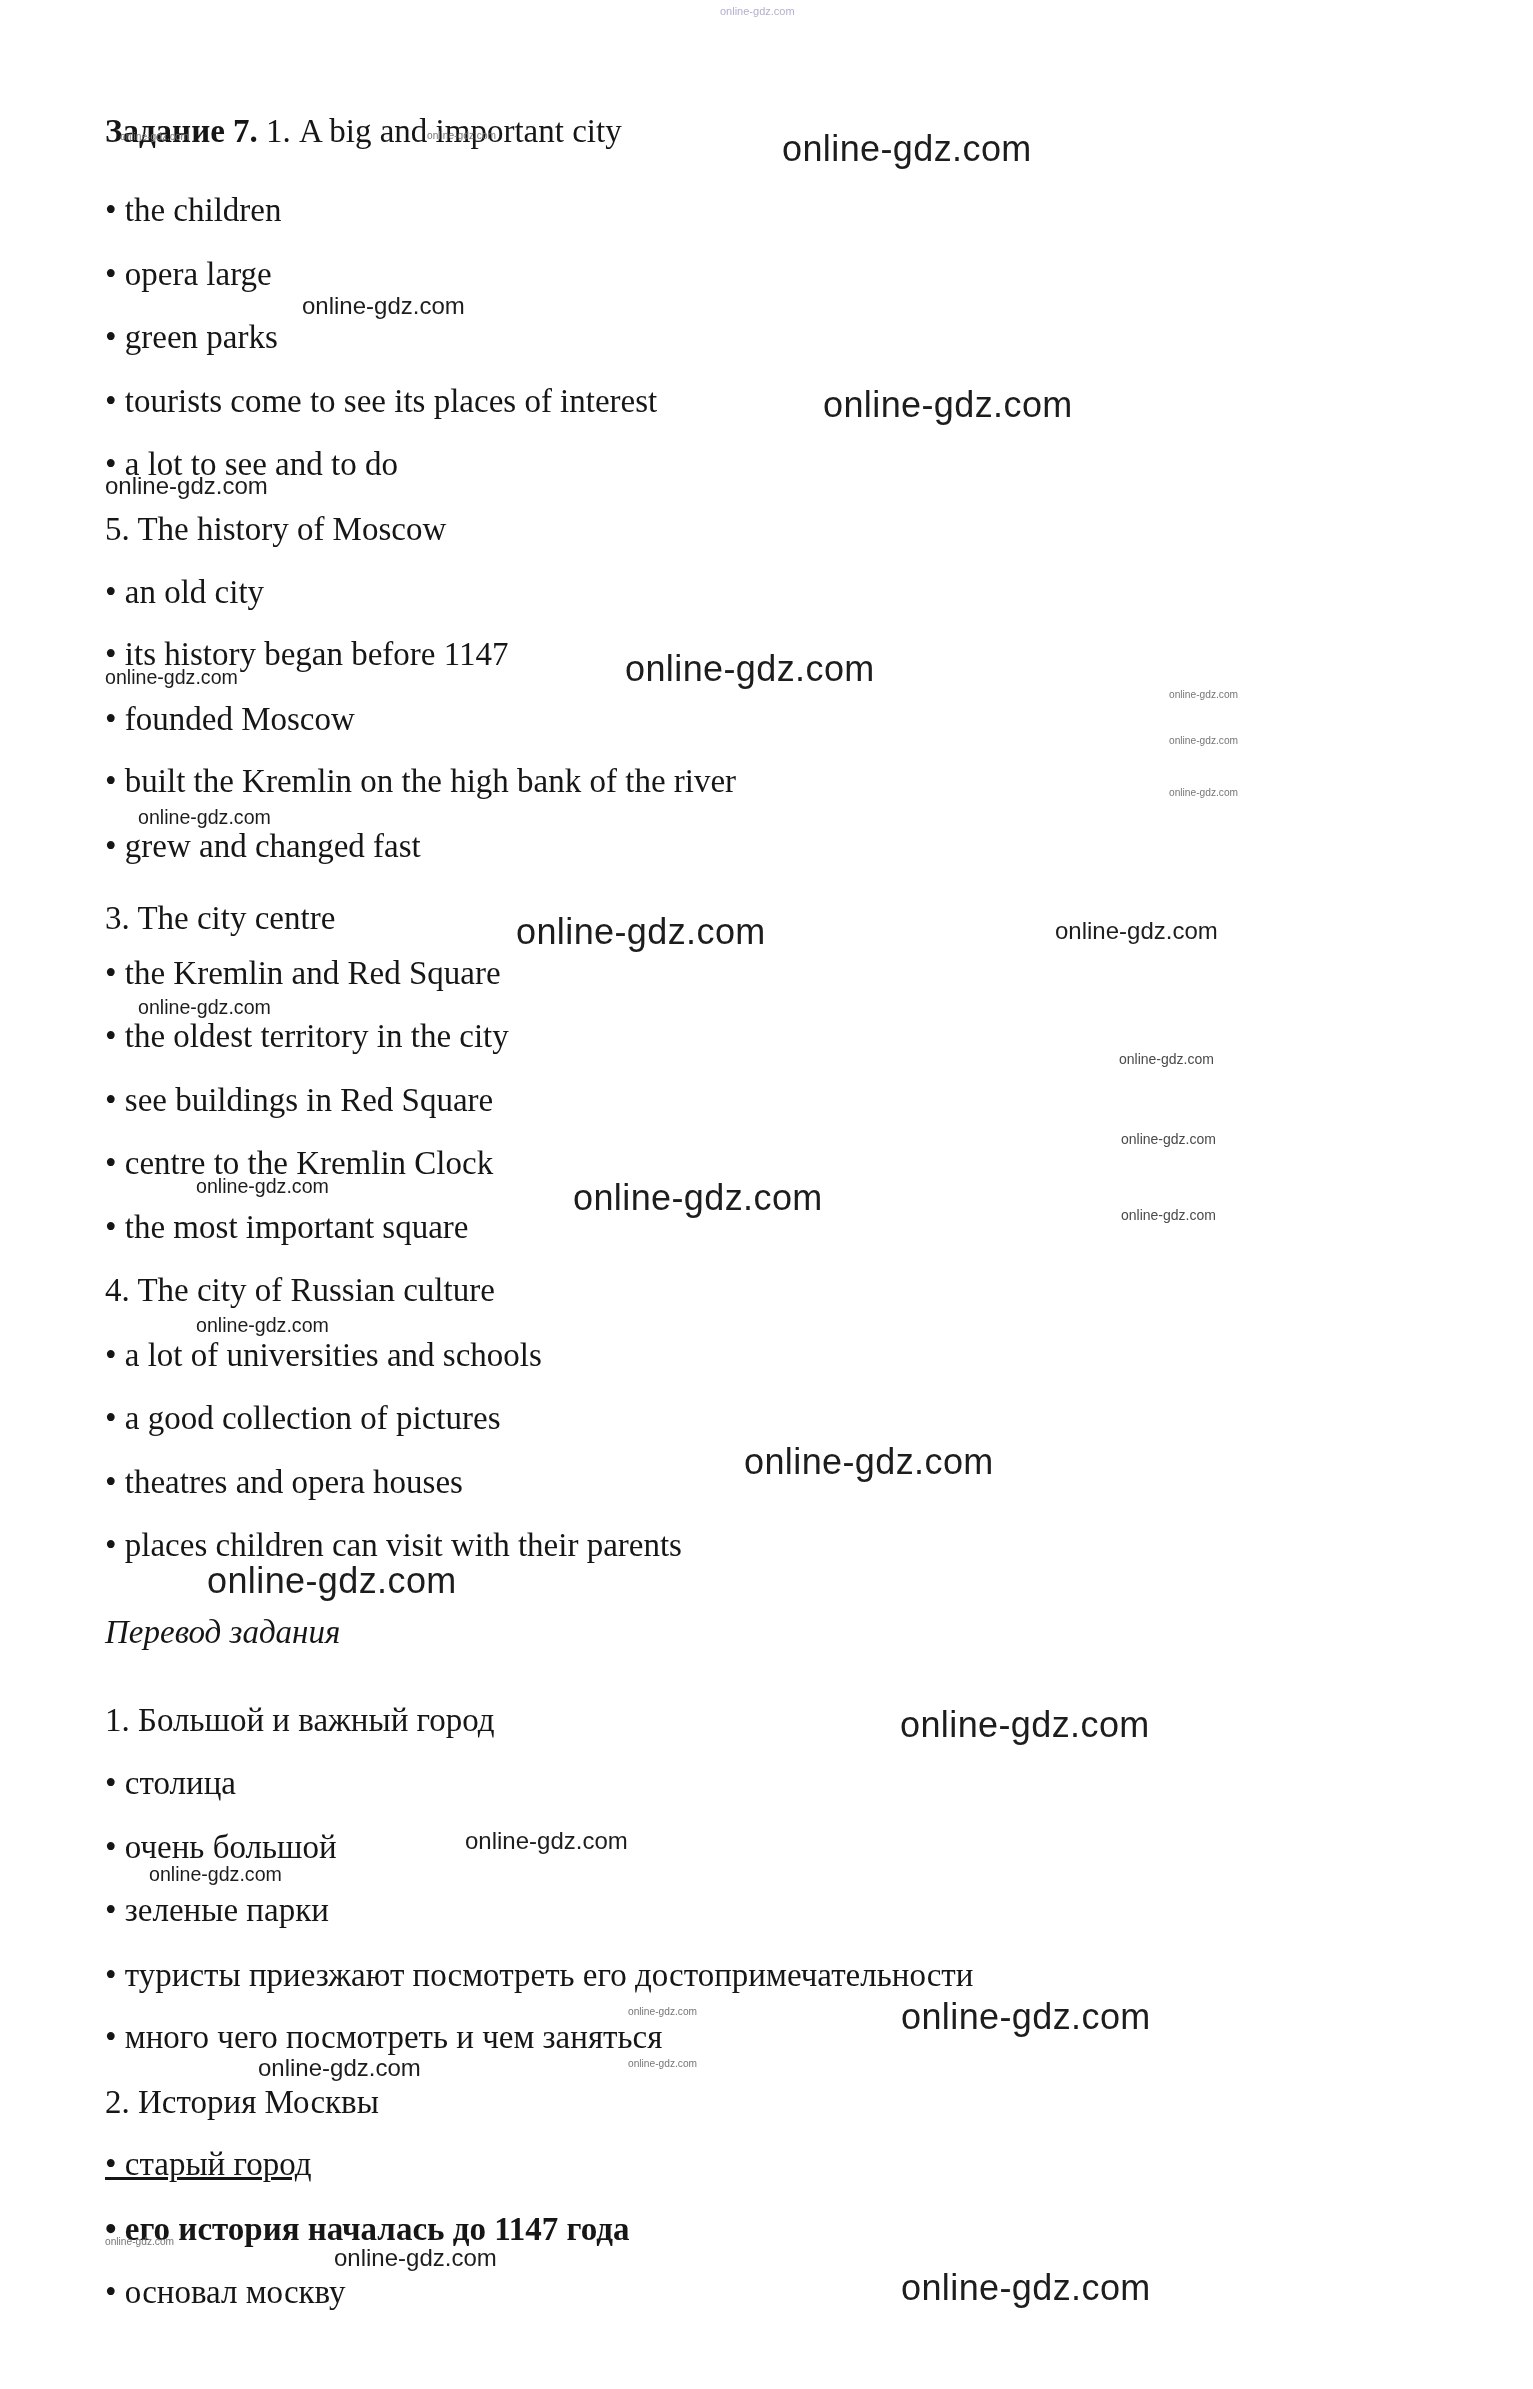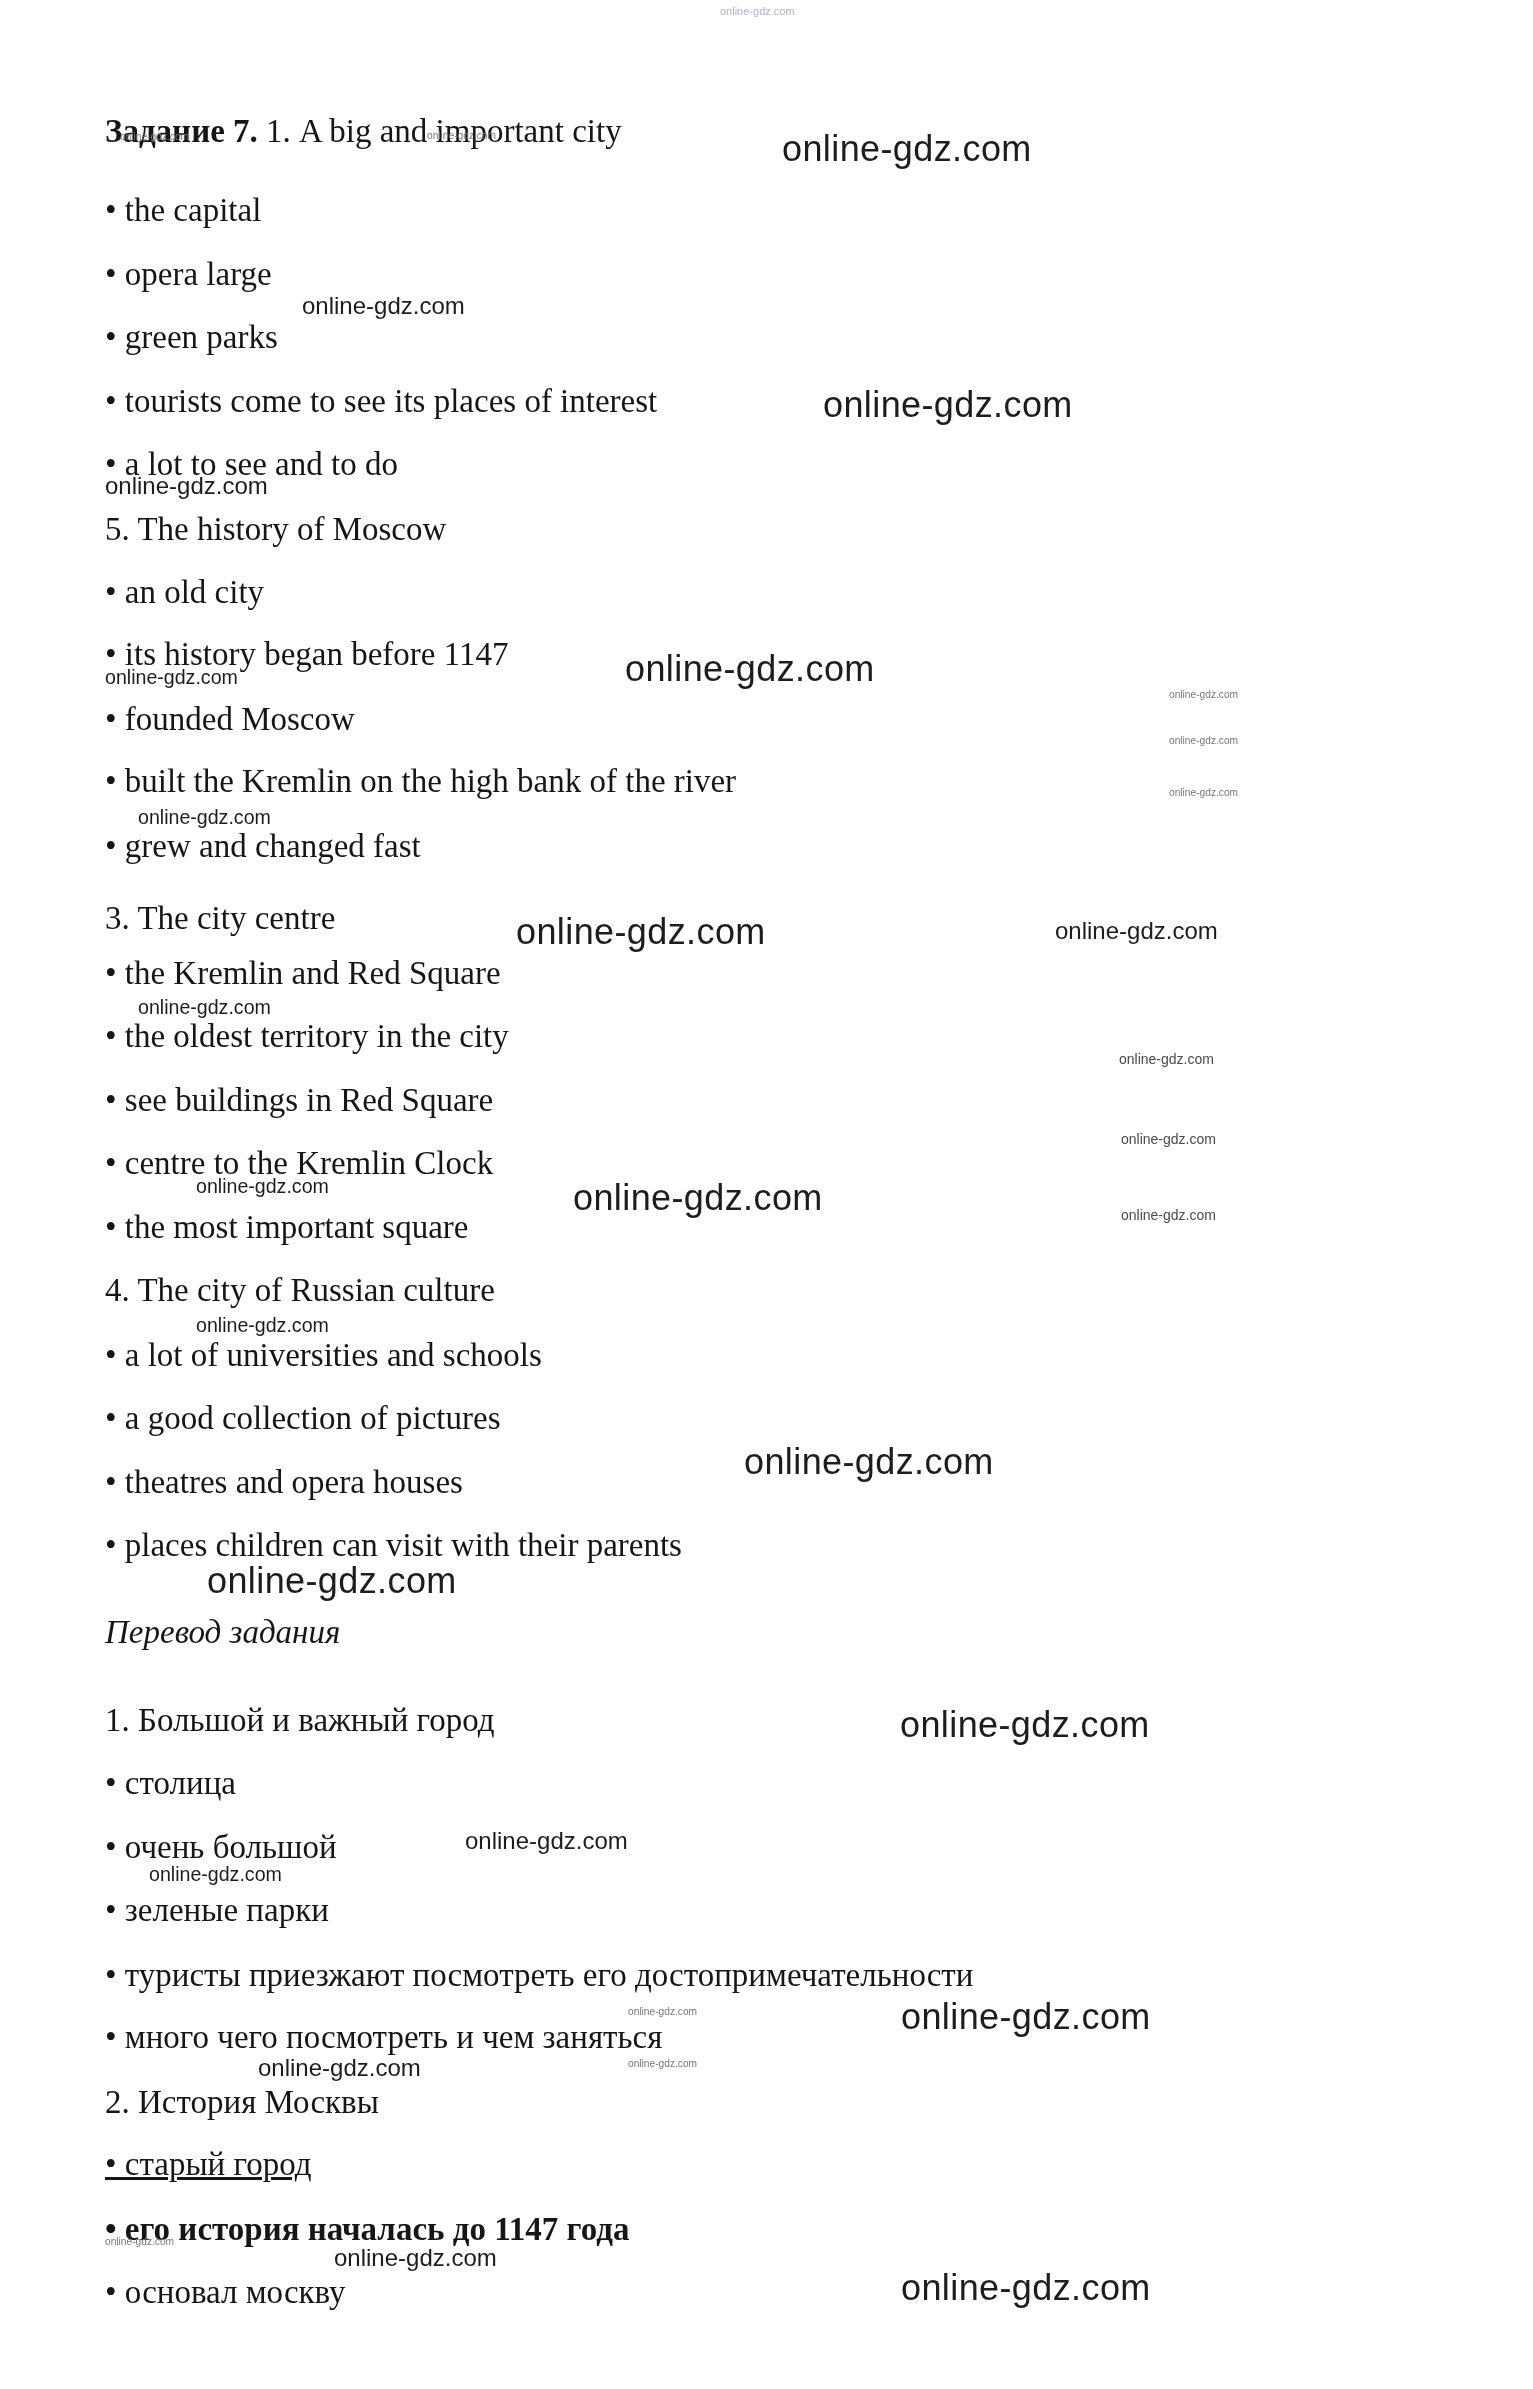--- a/index.html
+++ b/index.html
@@ -38,21 +38,21 @@
   .wm-tiny  { font-size: 14px; color: #4a4a4a; }
   .wm-micro { font-size: 10.2px; color: #777777; }
   .wm-top   { font-size: 11px; color: #a79fc6; opacity: 0.85; }
 </style>
 </head>
 <body>
 
 <div class="page">
   <div class="line" style="top:113px;"><span class="bold">Задание 7.</span><span> 1. A big and important city</span></div>
   <div>
-      <div class="line" style="top: 192px;">• the capital</div>
+      <div class="line" style="top: 192px;">• the children</div>
       <div class="line" style="top: 256px;">• opera large</div>
       <div class="line" style="top: 319px;">• green parks</div>
       <div class="line" style="top: 383px;">• tourists come to see its places of interest</div>
       <div class="line" style="top: 446px;">• a lot to see and to do</div>
       <div class="line" style="top: 511px;">5. The history of Moscow</div>
       <div class="line" style="top: 574px;">• an old city</div>
       <div class="line" style="top: 636px;">• its history began before 1147</div>
       <div class="line" style="top: 701px;">• founded Moscow</div>
       <div class="line" style="top: 763px;">• built the Kremlin on the high bank of the river</div>
       <div class="line" style="top: 828px;">• grew and changed fast</div>

